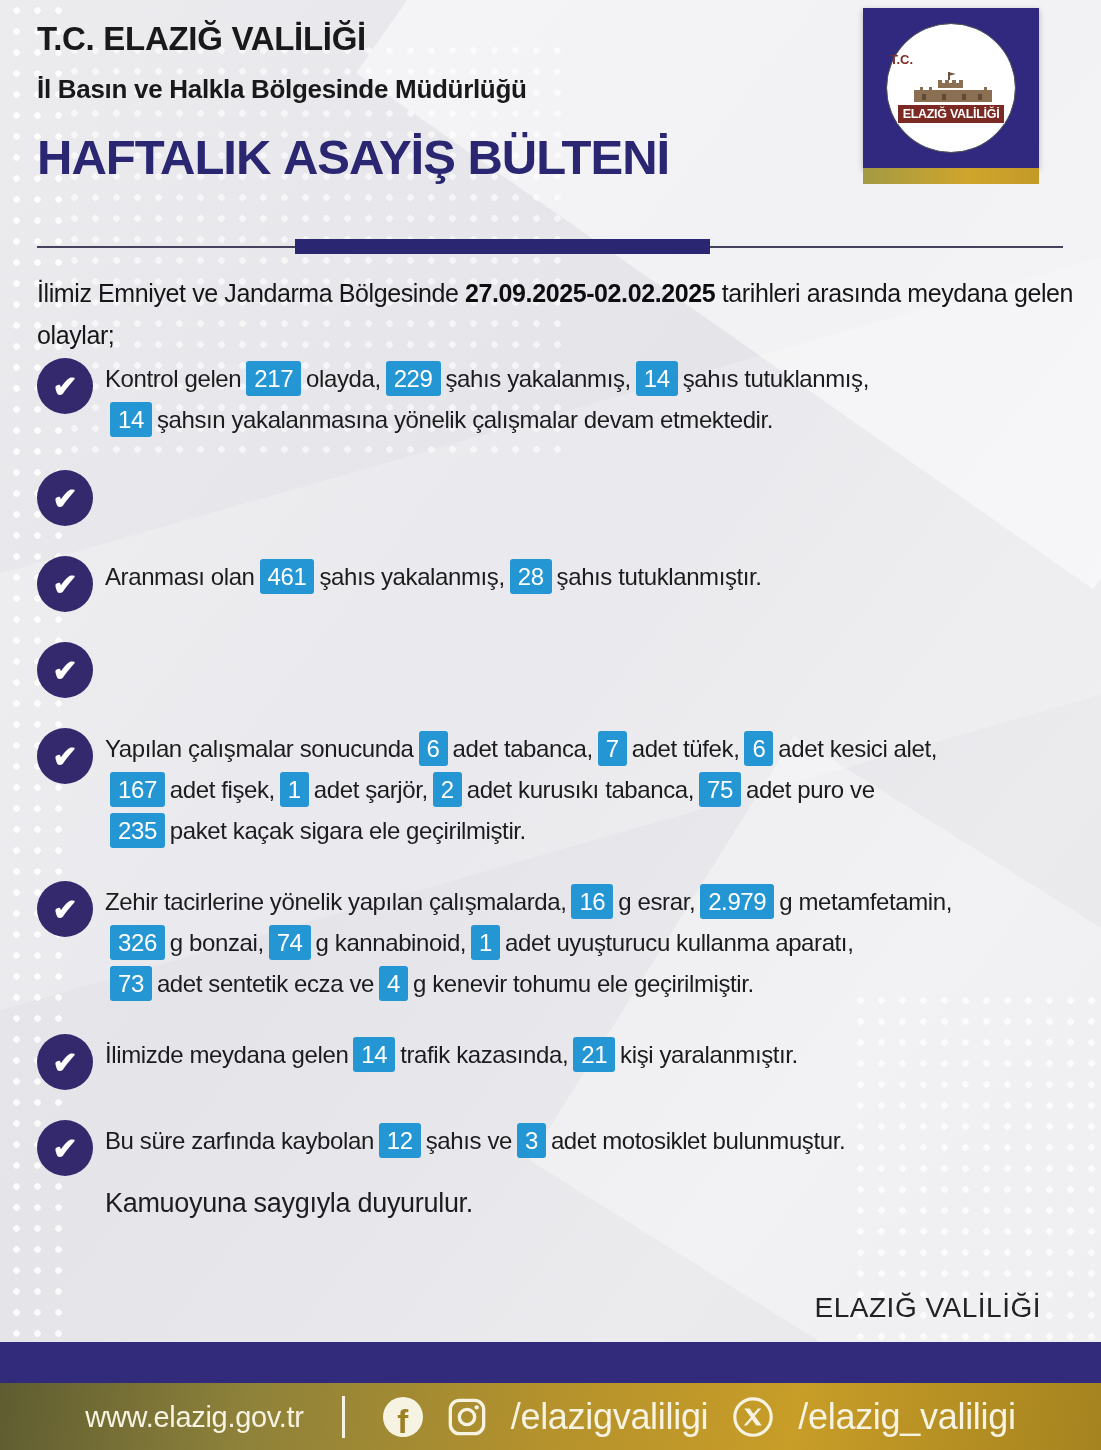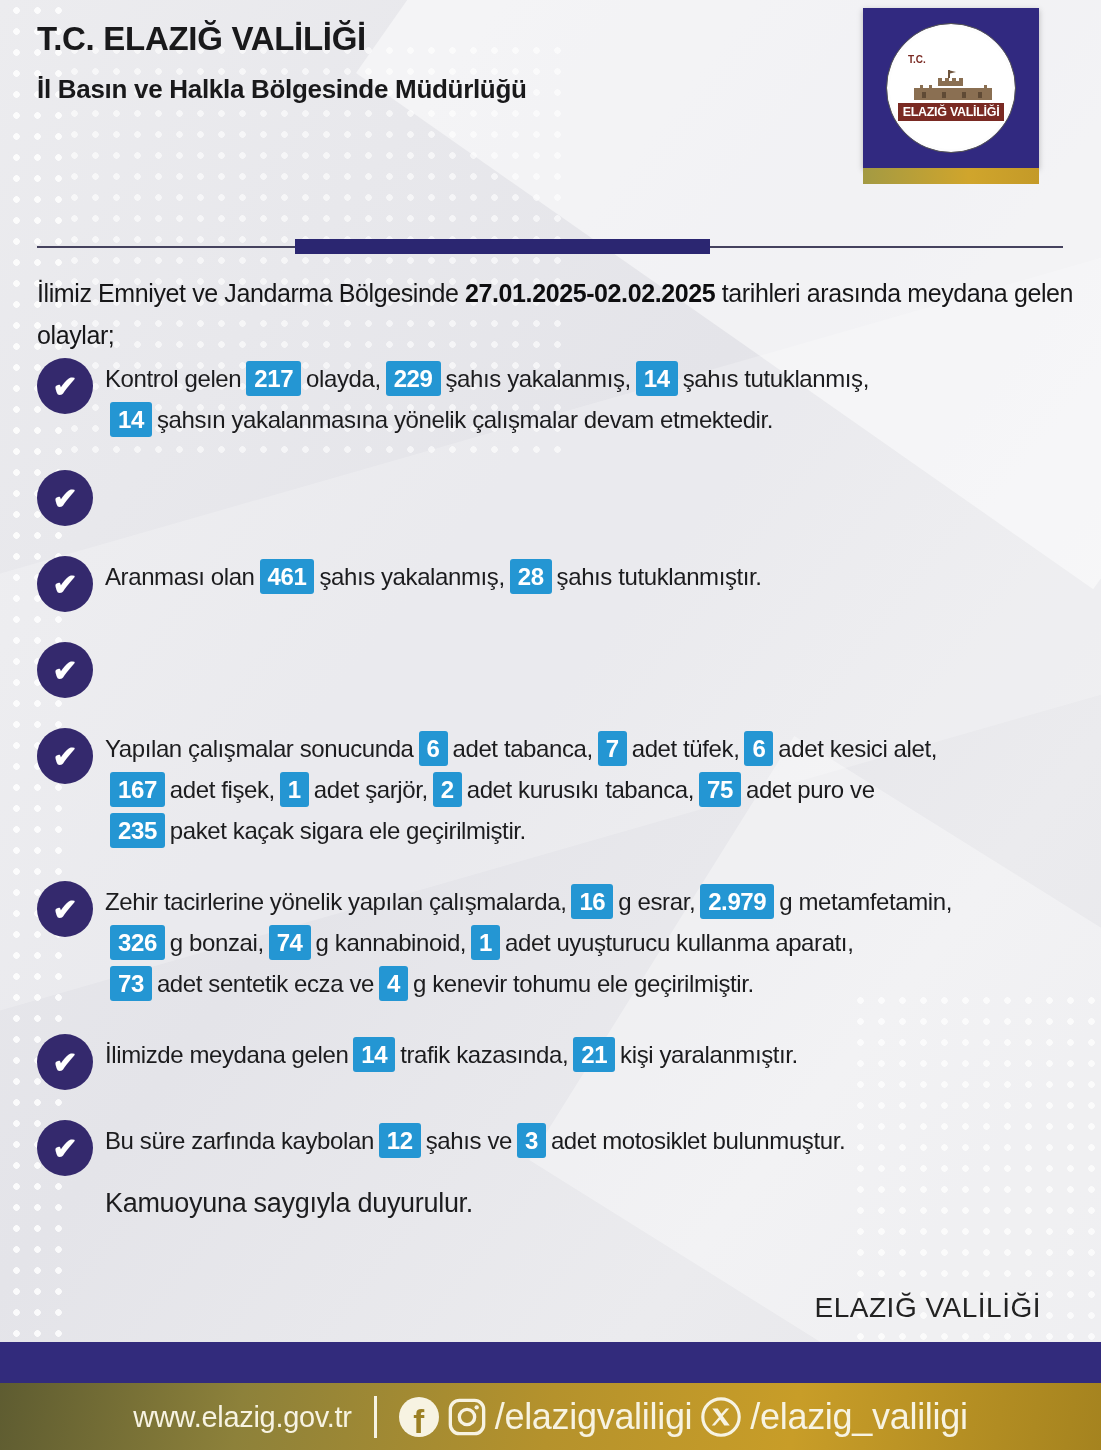--- a/index.html
+++ b/index.html
@@ -28,51 +28,51 @@
   .org-title{font-size:33px;font-weight:700;color:#19191b;letter-spacing:-.3px;margin:0;}
   .org-subtitle{font-size:26px;font-weight:700;color:#19191b;letter-spacing:-.3px;margin:16px 0 0 0;}
   .main-title{margin:28px 0 0 0;font-size:49px;color:#2b2671;letter-spacing:-1px;line-height:1;}
   .main-title .t1{font-weight:700;}
   .main-title .t2{font-weight:900;}
 
   
   .logo-wrap{position:absolute;left:863px;top:8px;width:176px;z-index:3;}
   .logo-square{width:176px;height:160px;background:#312980;display:flex;align-items:center;justify-content:center;box-shadow:0 2px 6px rgba(0,0,0,.25);}
   .logo-circle{width:122px;height:122px;background:#fff;border-radius:50%;border:3px solid #fdfdfd;outline:1px solid #555;display:flex;flex-direction:column;align-items:center;justify-content:center;position:relative;}
-  .logo-tc{font-size:10px;font-weight:700;color:#7a2a23;align-self:flex-start;margin-left:18px;margin-bottom:1px;}
+  .logo-tc{font-size:13px;font-weight:700;color:#7a2a23;align-self:flex-start;margin-bottom:1px;}
   .logo-castle{margin-top:2px;}
   .logo-label{background:#7a2a23;border:1px solid #fff;color:#fff;font-size:12.5px;font-weight:700;padding:2px 5px;letter-spacing:-.3px;white-space:nowrap;}
   .logo-goldbar{width:176px;height:16px;background:linear-gradient(90deg,#a39a43,#d0a52c 60%,#c49a28);}
 
   
   .divider-line{position:absolute;left:37px;right:38px;top:246px;height:2px;background:#45425e;z-index:2;}
   .divider-bar{position:absolute;left:295px;top:239px;width:415px;height:15px;background:#2b2671;z-index:3;}
 
   
   .intro{position:absolute;left:37px;top:272px;width:1045px;font-size:25px;line-height:42px;letter-spacing:-.4px;z-index:3;margin:0;color:#161618;}
   .intro .date{font-weight:700;color:#0d0d0f;}
 
   
   .bullet-list{position:absolute;left:37px;top:358px;width:1010px;margin:0;padding:0;list-style:none;z-index:3;}
   .bullet{display:flex;align-items:flex-start;margin:0 0 30px 0;}
   .check{flex:0 0 56px;width:56px;height:56px;border-radius:50%;background:#34296d;color:#fff;
     display:flex;align-items:center;justify-content:center;font-size:30px;font-weight:700;margin-right:12px;}
   .bullet-text{margin:0;font-size:24px;line-height:41px;letter-spacing:-.4px;color:#1c1c1e;max-width:940px;}
-  .num{display:inline-block;background:#2496d3;color:#fff;font-weight:700;border-radius:3px;
+  .num{display:inline-block;background:#2496d3;color:#fff;font-weight:400;border-radius:3px;
     padding:1px 8px;margin:0 5px;line-height:33px;}
 
   
   .closing{position:absolute;left:105px;top:1188px;font-size:27px;letter-spacing:-.3px;margin:0;z-index:3;}
   .signature{position:absolute;right:60px;top:1292px;font-size:28px;letter-spacing:.5px;font-weight:500;color:#222;margin:0;z-index:3;}
 
   
   .footer-navy{position:absolute;left:0;top:1342px;width:1101px;height:41px;background:#322b7c;z-index:3;}
   .footer-gold{position:absolute;left:0;top:1383px;width:1101px;height:68px;z-index:3;
     background:linear-gradient(100deg,#5e5c31 0%,#8d813a 22%,#b5922c 50%,#c89d28 72%,#a5831f 100%);
-    display:flex;align-items:center;justify-content:center;gap:8px;color:#f7f3e2;}
+    display:flex;align-items:center;justify-content:center;gap:24px;color:#f7f3e2;}
   .site{font-size:29px;letter-spacing:-.3px;}
   .v-sep{width:3px;height:42px;background:#f7f3e2;margin:0 14px;}
   .fb{width:40px;height:40px;border-radius:50%;background:#f7f3e2;color:#9c8024;font-weight:700;
     font-size:33px;display:flex;justify-content:center;align-items:flex-end;overflow:hidden;line-height:0.95;}
   .ig svg,.xi svg{display:block;}
   .handle{font-size:36px;letter-spacing:-.3px;}
 </style>
 </head>
 <body>
 
@@ -81,20 +81,21 @@
   <div class="sheen s1"></div>
   <div class="sheen s2"></div>
   <div class="sheen s3"></div>
   <div class="dots d-left"></div>
   <div class="dots d-top"></div>
   <div class="dots d-right"></div>
 
   <header class="header">
     <h2 class="org-title">T.C. ELAZIĞ VALİLİĞİ</h2>
     <h3 class="org-subtitle">İl Basın ve Halkla Bölgesinde Müdürlüğü</h3>
+    <h1 class="main-title"><span class="t1">HAFTALIK </span><span class="t2">ASAYİŞ BÜLTENİ</span></h1>
   </header>
 
   <div class="logo-wrap">
     <div class="logo-square">
       <div class="logo-circle">
         <span class="logo-tc">T.C.</span>
         <svg class="logo-castle" width="86" height="34" viewBox="0 0 86 34">
           <rect x="40" y="2" width="2" height="8" fill="#6e543c"></rect>
           <path d="M40 2 L48 4 L40 6 Z" fill="#6e543c"></path>
           <path d="M30 10 h4 v3 h3 v-3 h4 v3 h3 v-3 h4 v3 h3 v-3 h4 v8 h-25 z" fill="#8a6f52"></path>
@@ -106,21 +107,21 @@
         </svg>
         <span class="logo-label">ELAZIĞ VALİLİĞİ</span>
       </div>
     </div>
     <div class="logo-goldbar"></div>
   </div>
 
   <div class="divider-line"></div>
   <div class="divider-bar"></div>
 
-  <p class="intro"><span>İlimiz Emniyet ve Jandarma Bölgesinde </span><span class="date">27.01.2025-02.02.2025</span><span> tarihleri arasında meydana gelen olaylar;</span></p>
+  <p class="intro"><span>İlimiz Emniyet ve Jandarma Bölgesinde </span><span class="date">27.09.2025-02.02.2025</span><span> tarihleri arasında meydana gelen olaylar;</span></p>
 
   <ul class="bullet-list">
       <li class="bullet">
         <span class="check">✔</span>
         <p class="bullet-text"><span>Kontrol gelen</span><span class="num">217</span><span>olayda,</span><span class="num">229</span><span>şahıs yakalanmış,</span><span class="num">14</span><span>şahıs tutuklanmış,</span><br><span class="num">14</span><span>şahsın yakalanmasına yönelik çalışmalar devam etmektedir.</span></p>
       </li>
       <li class="bullet">
         <span class="check">✔</span>
       </li>
       <li class="bullet">

